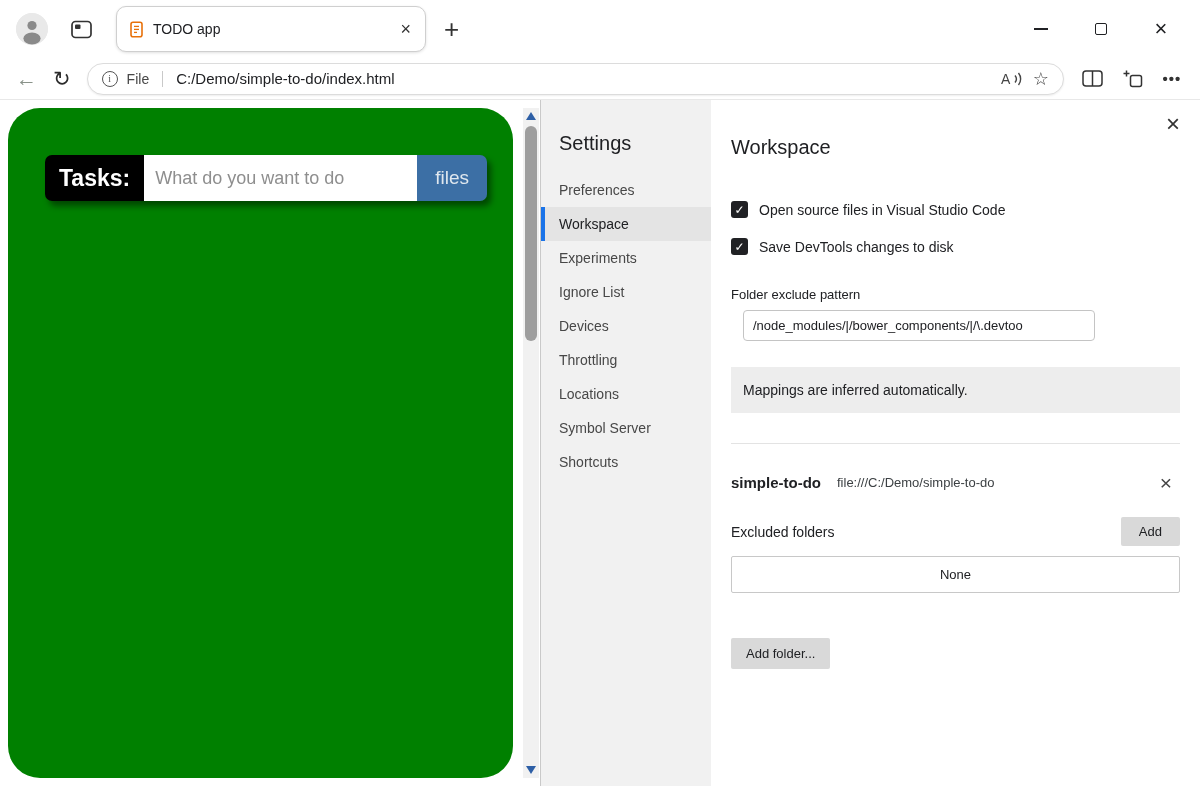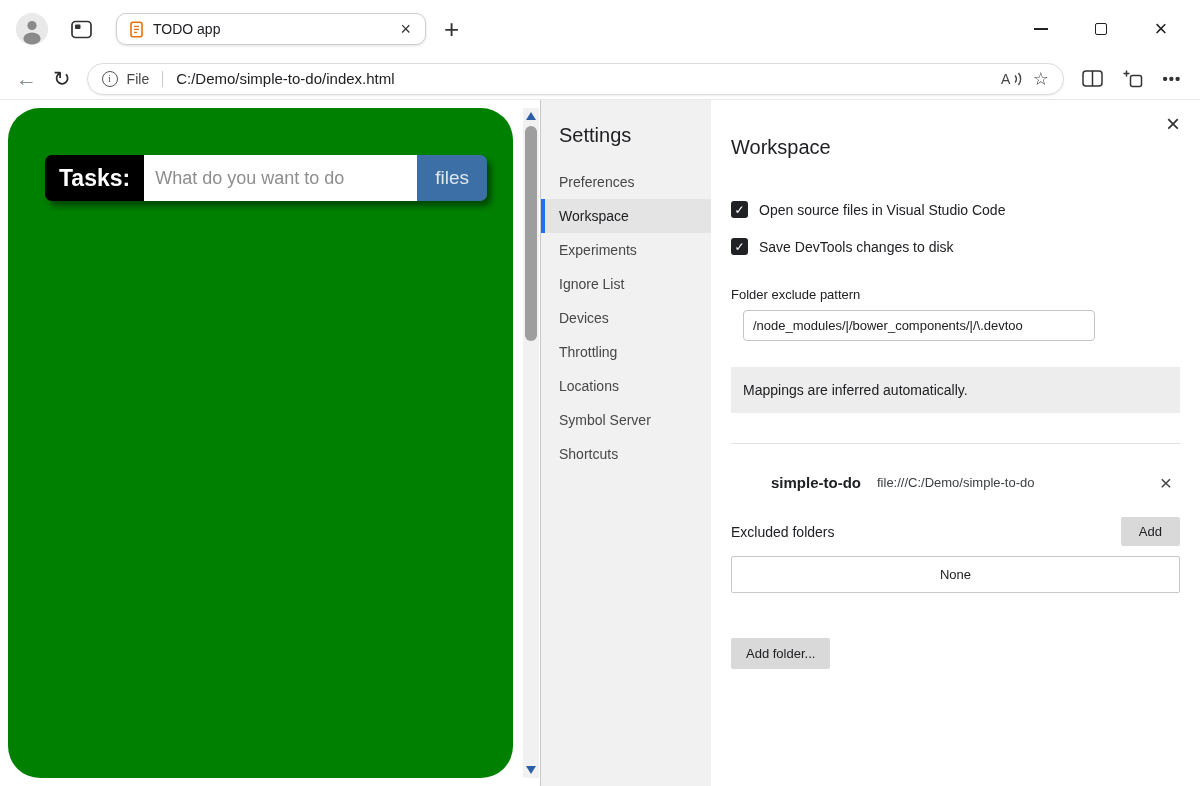--- a/index.html
+++ b/index.html
@@ -7,21 +7,21 @@
   body {
     font-family: "Liberation Sans", sans-serif;
     background:#fff; color:#202124; overflow:hidden; position:relative;
   }
 
   
   .tabstrip { height:58px; display:flex; align-items:center; padding:0 16px; background:#fff; }
   .avatar { width:32px; height:32px; border-radius:50%; overflow:hidden; background:#e9e9e9; flex:0 0 auto; }
   .vtabs-btn { margin-left:20px; width:26px; height:26px; display:flex; align-items:center; justify-content:center; }
   .tab {
-    margin-left:22px; width:310px; height:32px; background:#fff;
+    margin-left:22px; width:310px; height:46px; background:#fff;
     border:1px solid #cfcfcf; border-radius:10px; box-shadow:0 1px 3px rgba(0,0,0,.12);
     display:flex; align-items:center; padding:0 12px; gap:9px;
   }
   .tab-title { font-size:14px; color:#202124; flex:1; white-space:nowrap; overflow:hidden; }
   .tab-close { font-size:18px; color:#333; line-height:1; padding:0 2px; }
   .newtab { margin-left:18px; font-size:26px; font-weight:300; color:#333; line-height:1; }
   .wincontrols { margin-left:auto; display:flex; align-items:center; gap:34px; padding-right:10px; }
   .wc { width:26px; height:26px; display:flex; align-items:center; justify-content:center; }
   .min-glyph { width:14px; height:2px; background:#202124; }
   .max-glyph { width:12px; height:12px; border:1.6px solid #202124; border-radius:2px; }
@@ -65,21 +65,21 @@
   
   .scrollbar { position:absolute; top:8px; bottom:8px; right:1px; width:16px; background:#f1f1f1; }
   .sb-btn { position:absolute; left:0; width:16px; height:16px; display:flex; align-items:center; justify-content:center; }
   .sb-up { top:0; } .sb-down { bottom:0; }
   .tri-up { width:0; height:0; border-left:5px solid transparent; border-right:5px solid transparent; border-bottom:8px solid #2d5fa6; }
   .tri-down { width:0; height:0; border-left:5px solid transparent; border-right:5px solid transparent; border-top:8px solid #2d5fa6; }
   .sb-thumb { position:absolute; left:2px; top:18px; width:12px; height:215px; background:#9e9e9e; border-radius:7px; }
 
   
   .devtools { flex:1; display:flex; border-left:1px solid #c9c9c9; background:#fff; }
-  .dt-nav { width:170px; background:#f1f1f1; padding-top:24px; }
+  .dt-nav { width:170px; background:#f1f1f1; padding-top:32px; }
   .dt-heading { font-size:20px; color:#202124; padding:0 18px 18px; }
   .dt-item { height:34px; line-height:34px; padding:0 18px; font-size:14px; color:#474747; cursor:default; }
   .dt-item.selected { background:#e4e4e4; box-shadow:inset 4px 0 0 0 #1a73e8; color:#202124; }
 
   .dt-content { flex:1; position:relative; padding:0 20px; }
   .dt-close { position:absolute; top:12px; right:20px; font-size:24px; font-weight:300; color:#333; line-height:1; }
   .dt-title { font-size:20px; font-weight:400; color:#202124; margin-top:36px; }
 
   .cb-row { display:flex; align-items:center; gap:11px; font-size:14px; color:#202124; }
   .cb-row.first { margin-top:42px; }
@@ -89,21 +89,21 @@
 
   .field-label { margin-top:32px; font-size:13px; color:#202124; }
   .pattern-input { margin-top:8px; margin-left:12px; width:352px; height:31px; border:1px solid #c4c4c4;
     border-radius:4px; padding:0 9px; font-size:13px; color:#202124; font-family:"Liberation Sans", sans-serif; outline:none; background:#fff; }
 
   .info-box { margin-top:26px; background:#ededed; padding:15px 12px; font-size:14px; color:#202124; }
 
   .dt-hr { margin-top:30px; border:none; border-top:1px solid #e3e3e3; }
 
   .folder-row { margin-top:28px; display:flex; align-items:center; gap:16px; }
-  .folder-name { font-size:15px; font-weight:bold; color:#202124;margin-left:40px; }
+  .folder-name { font-size:15px; font-weight:bold; color:#202124; }
   .folder-path { font-size:13px; color:#3c4043; }
   .folder-remove { margin-left:auto; margin-right:8px; font-size:21px; font-weight:300; color:#444; line-height:1; }
 
   .excluded-row { margin-top:24px; display:flex; align-items:center; }
   .excluded-label { font-size:14px; color:#202124;text-align:right; }
   .gray-btn { background:#d9d9d9; color:#202124; border:none; border-radius:2px; font-size:13px;
     font-family:"Liberation Sans", sans-serif; }
   .add-btn { margin-left:auto; padding:7px 18px; }
   .none-box { margin-top:10px; border:1px solid #c8c8c8; border-radius:2px; height:37px; line-height:35px;
     text-align:center; font-size:13px; color:#202124; background:#fff; }

